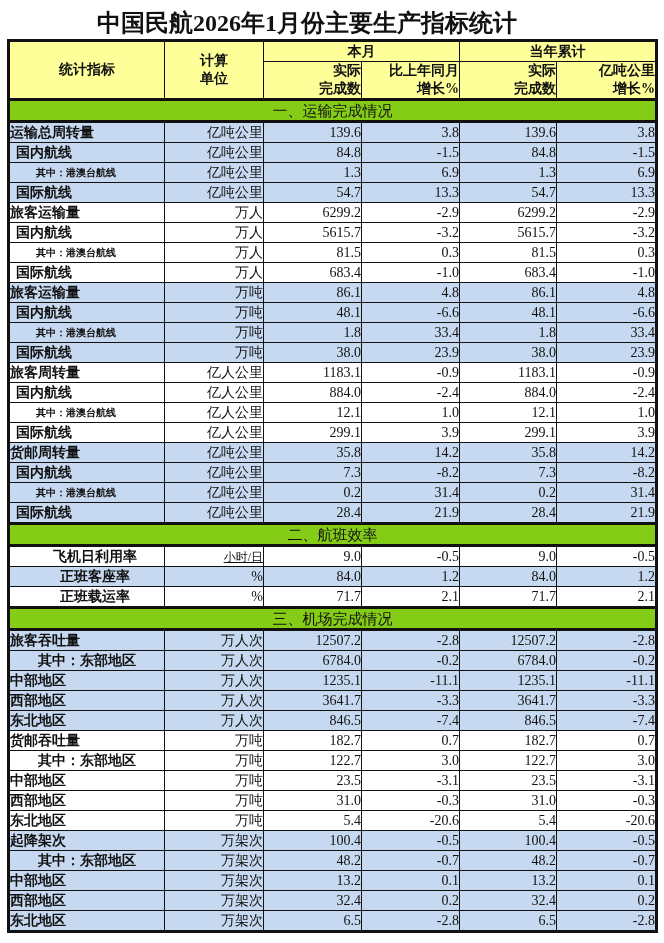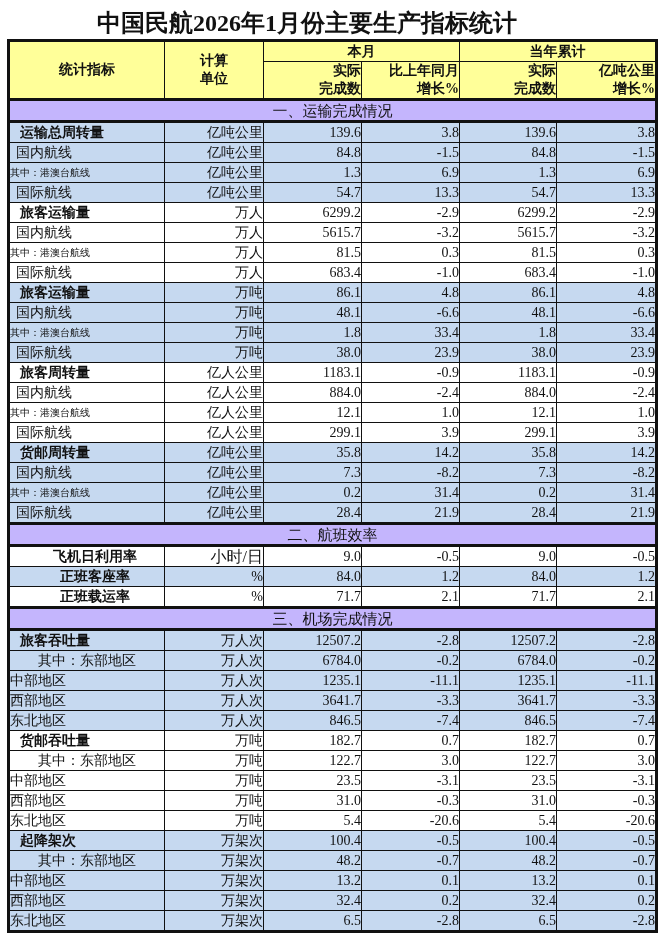--- a/index.html
+++ b/index.html
@@ -9,33 +9,33 @@
            font-size: 24px; font-weight: bold; letter-spacing: 0px; line-height: 30px; }
   table.stats { position: absolute; left: 7px; top: 39px; width: 651px;
            border-collapse: collapse; border: 3px solid #111; table-layout: fixed; }
   table.stats td, table.stats th { border: 1px solid #111; padding: 0; height: 19px;
            font-size: 14px; line-height: 18px; overflow: hidden; white-space: nowrap; }
   th { background: #ffff99; font-weight: bold; }
   th.big { font-size: 18px; line-height: 22px; }
   th.h1 { height: 24px; font-size: 18px; }
   th.h2 { height: 34px; font-size: 13px; line-height: 16px; font-weight: bold; text-align: right; }
   th.cat { border-right: 2px solid #111; }
-  tr.section td { background: #c4b5fd; text-align: center; font-size: 15px; height: 19px;
+  tr.section td { background: #84cc16; text-align: center; font-size: 15px; height: 19px;
            border-top: 3px solid #111; border-bottom: 3px solid #111; }
   tr.blue td { background: #c6d9f0; }
   tr.white td { background: #ffffff; }
-  td.name { text-align: left; padding-left: 2px; }
-  td.name.bold { font-weight: bold; padding-left: 10px; }
+  td.name { text-align: left; padding-left: 2px; font-weight: bold; }
+  td.name.bold { font-weight: bold; }
   td.name.l1 { padding-left: 6px; }
-  td.name.l2 { font-size: 10px; }
+  td.name.l2 { padding-left: 26px; font-size: 10px; }
   td.name.center { text-align: center; font-weight: bold; padding-left: 16px; }
   td.name.r1 { padding-left: 28px; }
   td.name.r2 { }
   td.unit { text-align: right; }
-  td.unit.small { font-size: 16px; }
+  td.unit.small { font-size: 12px; text-decoration: underline; }
   td.num { text-align: right; padding-right: 1px; }
   td.colsep { border-right: 2px solid #111; }
 </style>
 </head>
 <body>
 
 <div class="title">中国民航2026年1月份主要生产指标统计</div>
 
 <table class="stats">
   <colgroup>

